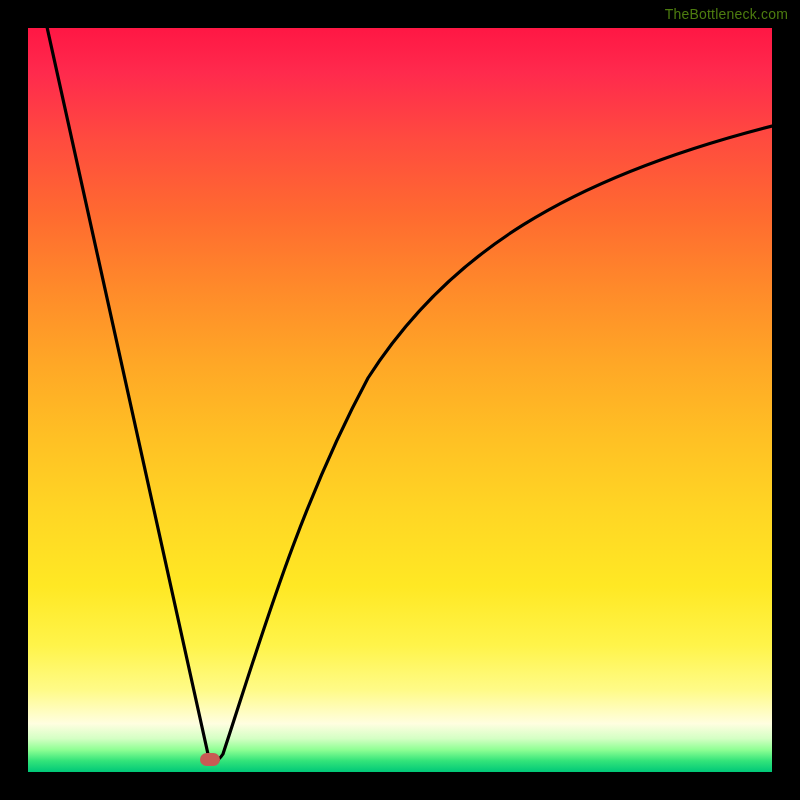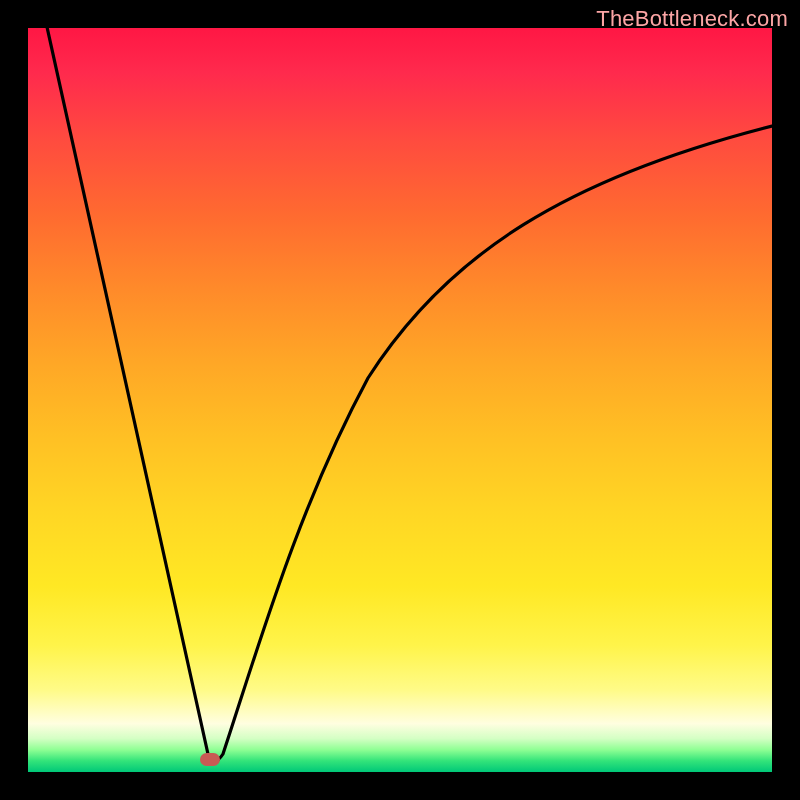--- a/index.html
+++ b/index.html
@@ -41,22 +41,22 @@
       #d4ffc4 95.5%,
       #8fff94 97%,
       #33e47a 98.5%,
       #00c878 100%
     );
   }
   .watermark {
     position: absolute;
     top: 6px;
     right: 12px;
-    color: #fca5a5;
-    font-size: 22px;
+    color: #4d7c0f;
+    font-size: 14px;
     font-weight: 400;
     letter-spacing: 0.2px;
     z-index: 5;
   }
   .curve {
     position: absolute;
     top: 0;
     left: 0;
     width: 744px;
     height: 744px;

